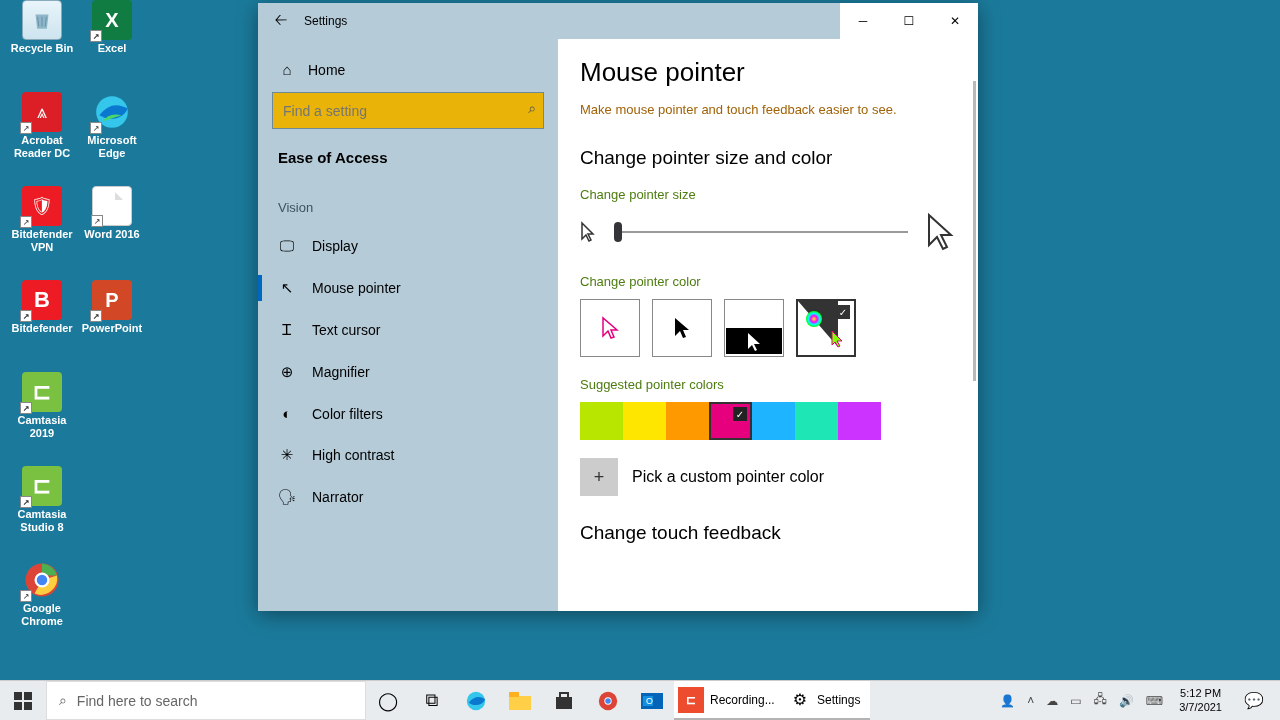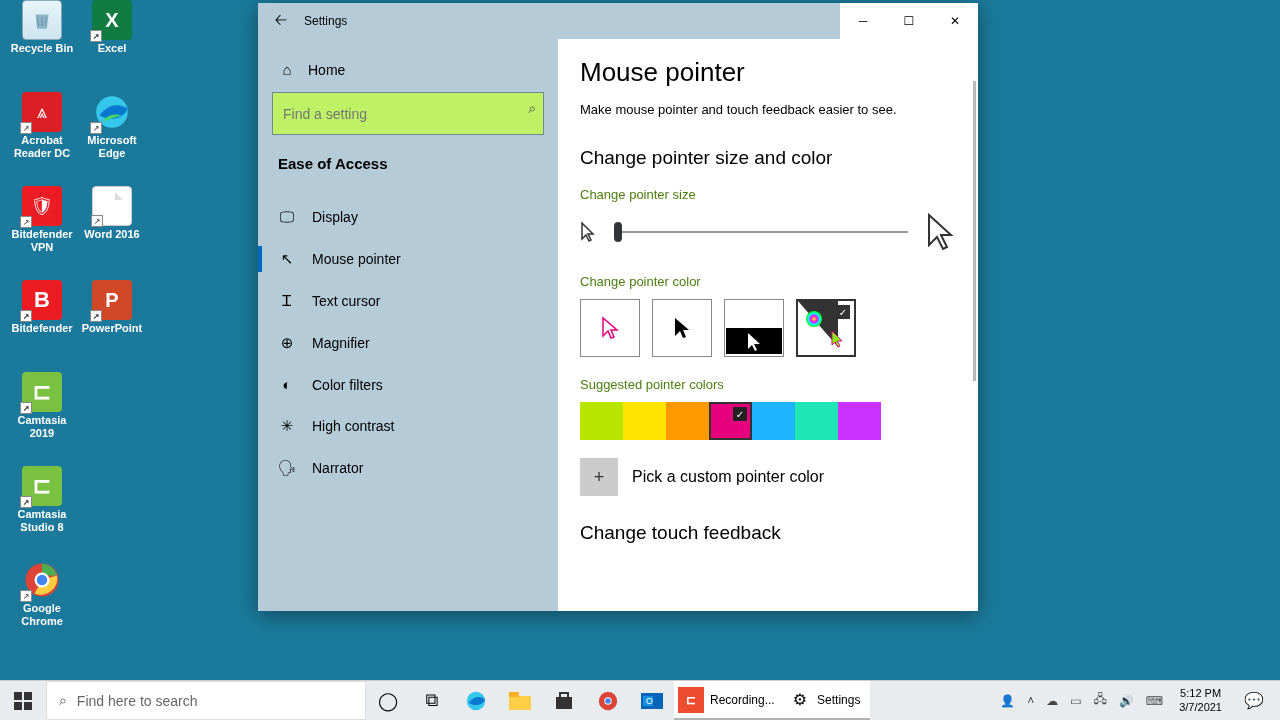--- a/index.html
+++ b/index.html
@@ -17,31 +17,31 @@
 .titlebar { height: 36px; display: flex; align-items: center; background: #b5cbd8; }
 .titlebar .back { width: 46px; height: 100%; display:flex; align-items:center; justify-content:center; font-size: 16px; color: #000; }
 .titlebar .title { font-size: 12px; color: #000; }
 .titlebar .spacer { flex: 1; }
 .winbtn { width: 46px; height: 100%; display:flex; align-items:center; justify-content:center; font-size: 12px; color: #000; background:#fff; }
 
 .body { flex: 1; display: flex; overflow:hidden; }
 .sidebar { width: 300px; background: #b5cbd8; padding: 12px 14px 0 14px; overflow:hidden; }
 .home { display:flex; align-items:center; gap:12px; padding: 10px 6px 14px 6px; font-size: 14px; }
 .search { position: relative; margin-bottom: 14px; }
-.search input { width: 100%; height: 43px; border: 1px solid #6d8a99; background: #bef264; padding: 0 30px 0 10px; font-size: 14px; color:#555; }
+.search input { width: 100%; height: 37px; border: 1px solid #6d8a99; background: #eab308; padding: 0 30px 0 10px; font-size: 14px; color:#555; }
 .search .sicon { position:absolute; right:8px; top:8px; font-size:14px; color:#555; }
 .catlabel { font-weight: 600; font-size: 15px; padding: 6px; margin-bottom: 18px; }
 .grouplabel { font-size: 13px; color: #3b5560; padding: 10px 6px; }
 .navitem { display:flex; align-items:center; gap:16px; padding: 12px 6px; font-size: 14px; position:relative; cursor:default; }
 .navitem.active::before { content:""; position:absolute; left:-14px; top:8px; bottom:8px; width:4px; background:#0067c0; }
 .navicon { width:18px; display:inline-flex; justify-content:center; font-size:15px; }
 
 .content { flex:1; padding: 18px 22px 0 22px; position: relative; overflow:hidden; }
 .content h1 { font-weight: 400; font-size: 26px; margin-bottom: 14px; }
-.subtitle { font-size: 13px; color: #000000; margin-bottom: 30px; }
+.subtitle { font-size: 13px; color: #a16207; margin-bottom: 30px; }
 .content h2 { font-weight: 400; font-size: 19px; margin-bottom: 18px; }
 .label { font-size: 13px; color: #4d7c0f; margin-bottom: 10px; }
 
 .sizerow { display:flex; align-items:center; gap: 14px; margin-bottom: 22px; }
 .ptr-small, .ptr-large { display:inline-block; }
 .slider { flex:1; height: 2px; background:#999; position:relative; margin:0 4px; }
 .slider .thumb { position:absolute; left:0; top:-9px; width:8px; height:20px; background:#333538; border-radius:4px; }
 
 .colorrow { display:flex; gap: 12px; margin-bottom: 20px; }
 .colopt { width: 60px; height: 58px; border: 1px solid #888; display:flex; align-items:center; justify-content:center; position:relative; }
@@ -166,20 +166,21 @@
       <div class="home">
         <span class="navicon">⌂</span>
         <span>Home</span>
       </div>
       <div class="search">
         <input placeholder="Find a setting" style="">
         <span class="sicon">⌕</span>
       </div>
       <div class="catlabel">Ease of Access</div>
 
+      <div class="grouplabel">Vision</div>
       <div class="navitem">
           <span class="navicon">🖵</span>
           <span>Display</span>
         </div>
       <div class="navitem active">
           <span class="navicon">↖</span>
           <span>Mouse pointer</span>
         </div>
       <div class="navitem">
           <span class="navicon">Ꮖ</span>

